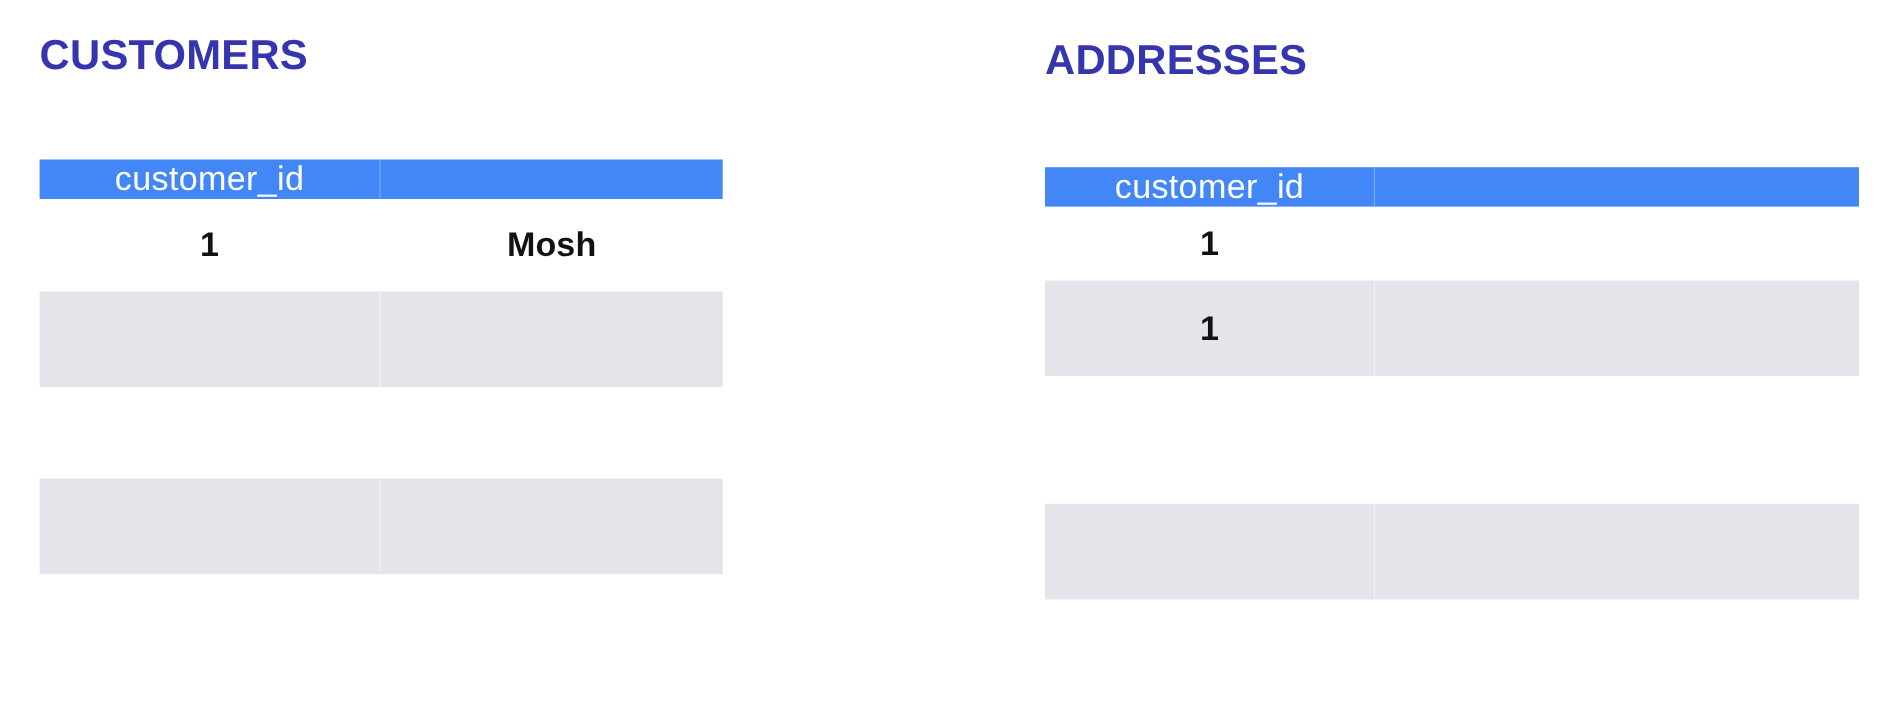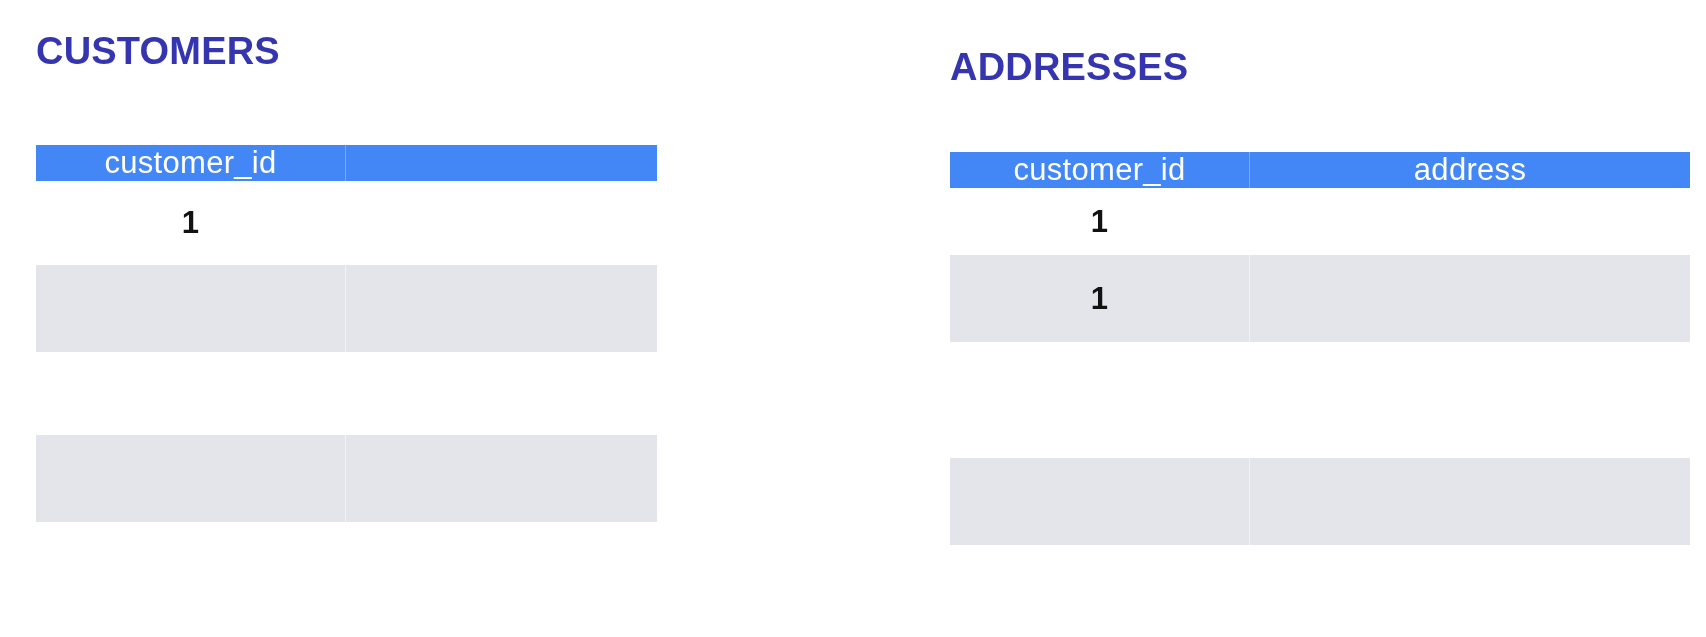--- a/index.html
+++ b/index.html
@@ -117,21 +117,21 @@
   #customers-block .col-first  { width: 310px; }
   #customers-block .col-second { width: 311px; }
 
   
   #addresses-block {
     left: 950px;
     top: 0;
     width: 740px;
     height: 637px;
   }
-  #addresses-block .table-title { top: 48px; }
+  #addresses-block .table-title { top: 36px; }
   #addresses-block .table-grid {
     top: 152px;
     width: 740px;
   }
   #addresses-block .col-first  { width: 300px; }
   #addresses-block .col-second { width: 440px; }
 </style>
 </head>
 <body>
 
@@ -142,20 +142,21 @@
     <h2 class="table-title">CUSTOMERS</h2>
 
     <div class="table-grid">
 
       <div class="row header-row">
         <div class="cell col-first">customer_id</div>
       </div>
 
       <div class="row row-white" style="height:84px;">
         <div class="cell data-cell col-first">1</div>
+        <div class="cell data-cell col-second">Mosh</div>
       </div>
 
       <div class="row row-gray" style="height:87px;">
         <div class="cell data-cell col-first"></div>
         <div class="cell data-cell col-second"></div>
       </div>
 
       <div class="row row-spacer" style="height:83px;">
         <div class="cell col-first"></div>
         <div class="cell col-second"></div>
@@ -170,21 +171,20 @@
   </div>
 
   <div class="table-block" id="addresses-block">
 
     <h2 class="table-title">ADDRESSES</h2>
 
     <div class="table-grid">
 
       <div class="row header-row">
         <div class="cell col-first">customer_id</div>
-        <div class="cell col-second">address</div>
       </div>
 
       <div class="row row-white" style="height:67px;">
         <div class="cell data-cell col-first">1</div>
       </div>
 
       <div class="row row-gray" style="height:87px;">
         <div class="cell data-cell col-first">1</div>
       </div>
 

